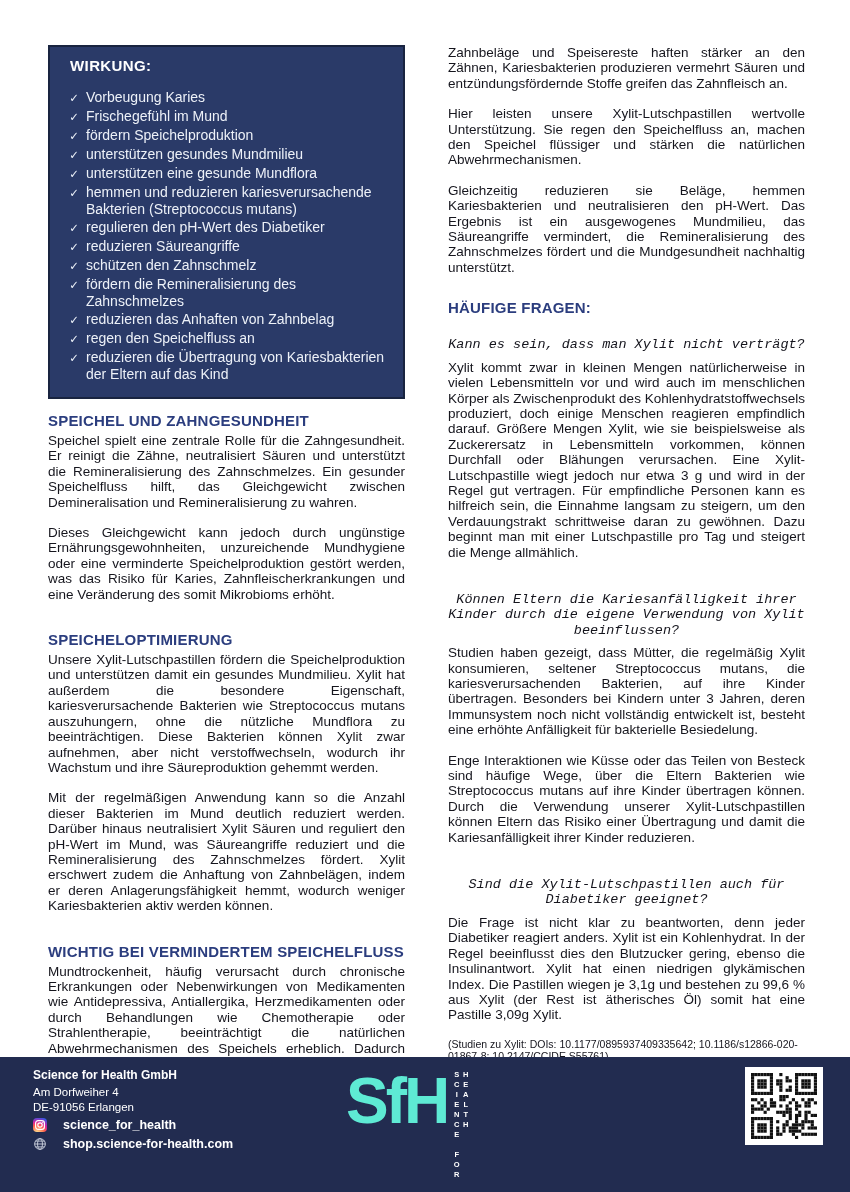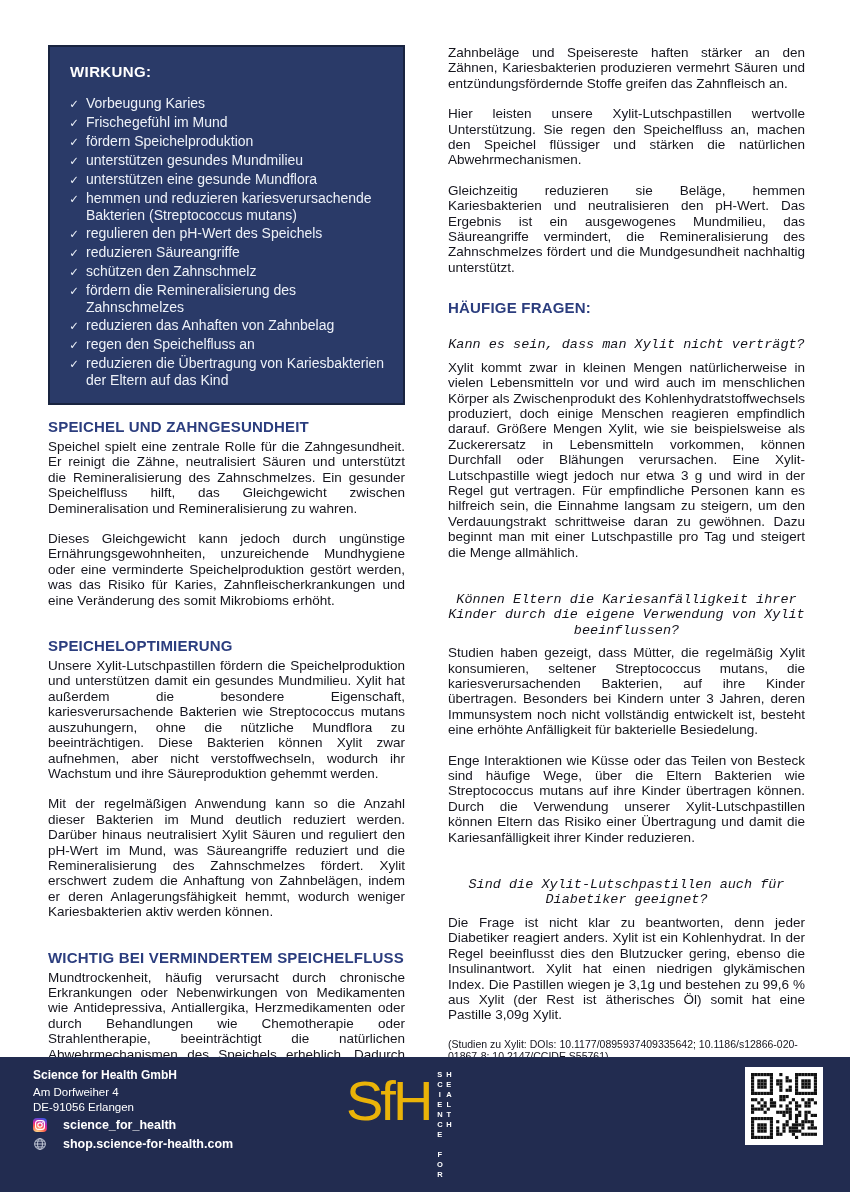--- a/index.html
+++ b/index.html
@@ -12,21 +12,21 @@
   .col{width:357px;flex:0 0 357px;}
 
   
   .col p{font-size:13.5px;line-height:15.4px;margin:0 0 15px;text-align:justify;}
   .col h2{font-size:15px;line-height:18px;color:#2b3d7e;margin:29px 0 3px;font-weight:bold;letter-spacing:.2px;}
   .col h2.first-after-box{margin-top:13px;}
 
   
   .wirkung-box{
     background:#2a3a68;border:2px solid #192440;box-sizing:border-box;
-    padding:12px 16px 13px 12px;color:#edf1f8;width:357px;
+    padding:6px 16px 13px 12px;color:#edf1f8;width:357px;
   }
   .wirkung-title{font-size:15px;font-weight:bold;color:#ffffff;margin:4px 0 15px 8px;letter-spacing:.4px;}
   .wirkung-list{list-style:none;margin:0;padding:0;font-size:14px;line-height:17px;}
   .wirkung-list li{display:flex;margin-bottom:1px;}
   .check{flex:0 0 24px;text-align:center;font-size:11.5px;padding-top:1px;color:#e9eef6;}
 
   
   .faq-heading{margin-top:24px !important;margin-bottom:20px !important;}
   .col p.q{font-style:italic;text-align:center;margin:32px 0 7px;font-family:Liberation Mono, monospace;}
   .col p.q.first{margin-top:0;}
@@ -40,21 +40,21 @@
   .social{position:absolute;left:33px;top:58px;}
   .social-row{display:flex;align-items:center;gap:16px;height:19px;font-weight:bold;font-size:12.5px;}
   .insta{width:14px;height:14px;border-radius:4px;flex:0 0 14px;
     background:radial-gradient(circle at 28% 110%, #fdf497 0%, #fd5949 45%, #d6249f 62%, #285AEB 92%);
     display:flex;align-items:center;justify-content:center;}
   .insta svg{width:12px;height:12px;display:block;}
   .globe{width:14px;height:14px;flex:0 0 14px;}
   .globe svg{width:14px;height:14px;display:block;}
 
   .logo{position:absolute;left:346px;top:8px;display:flex;align-items:flex-start;}
-  .logo-text{font-size:56px;line-height:72px;font-weight:normal;letter-spacing:-3px;color:#eab308;}
+  .logo-text{font-size:64px;line-height:72px;font-weight:bold;letter-spacing:-3px;color:#5eead4;}
   .logo-vertical{display:flex;margin-left:5px;margin-top:5px;}
   .vline{writing-mode:vertical-lr;text-orientation:upright;font-size:7.5px;font-weight:bold;
     letter-spacing:1px;line-height:9px;color:#ffffff;white-space:pre;}
 
   .qr{position:absolute;left:745px;top:10px;width:78px;height:78px;background:#ffffff;
     box-sizing:border-box;padding:6px;}
   .qr svg{width:100%;height:100%;display:block;}
 </style>
 </head>
 <body>
@@ -87,21 +87,21 @@
           <li>
               <span class="check">✓</span>
               <span>unterstützen eine gesunde Mundflora</span>
             </li>
           <li>
               <span class="check">✓</span>
               <span>hemmen und reduzieren kariesverursachende Bakterien (Streptococcus mutans)</span>
             </li>
           <li>
               <span class="check">✓</span>
-              <span>regulieren den pH-Wert des Speichels</span>
+              <span>regulieren den pH-Wert des Diabetiker</span>
             </li>
           <li>
               <span class="check">✓</span>
               <span>reduzieren Säureangriffe</span>
             </li>
           <li>
               <span class="check">✓</span>
               <span>schützen den Zahnschmelz</span>
             </li>
           <li>

